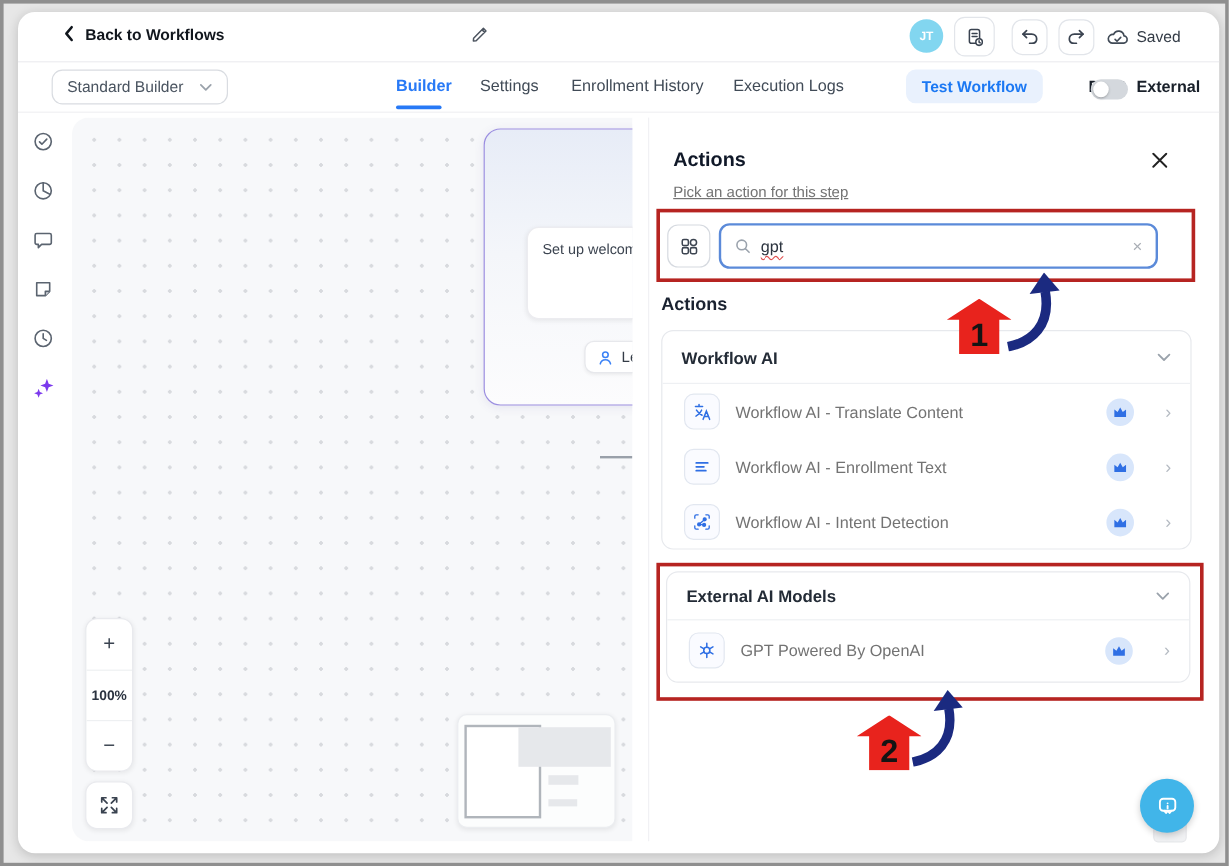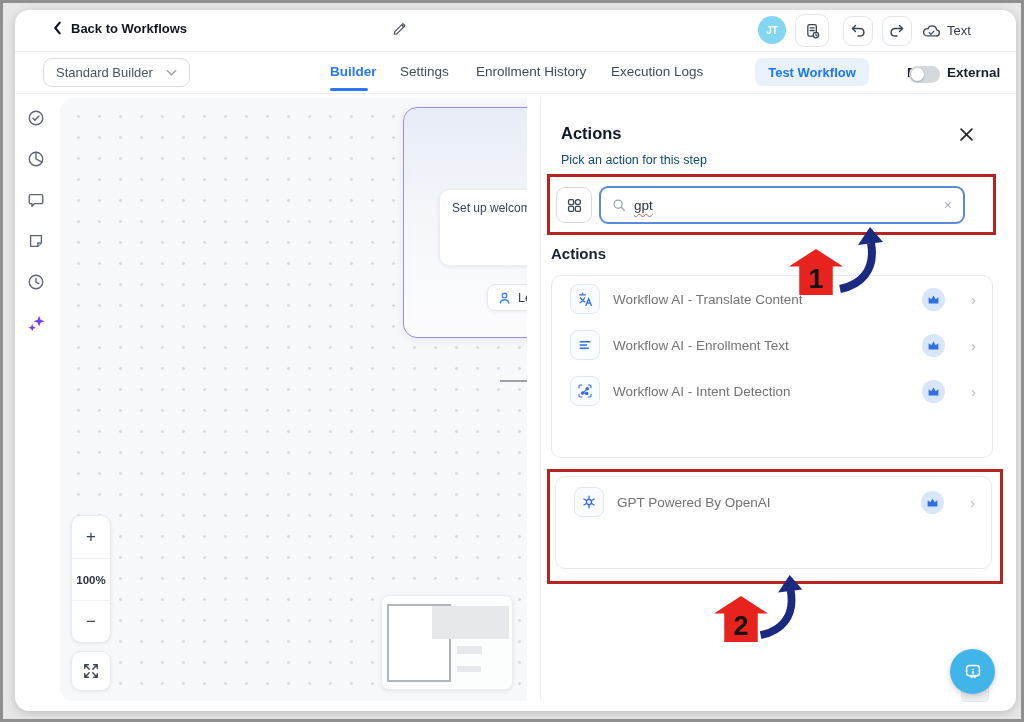--- a/index.html
+++ b/index.html
@@ -30,21 +30,21 @@
   .nodecard { background:#fff; border:1px solid #ececf0; border-radius:10px; box-shadow:0 1px 4px rgba(0,0,0,.07); padding:11px 12px; font-size:12px; color:#3c4450; }
   .chip { background:#fff; border:1px solid #e7e8ec; border-radius:8px; box-shadow:0 1px 3px rgba(0,0,0,.06); display:flex; align-items:center; gap:7px; padding:0 10px; font-size:12.5px; color:#343c47; }
   .zoomstack { background:#fff; border:1px solid #e9eaee; border-radius:10px; box-shadow:0 1px 4px rgba(0,0,0,.07); overflow:hidden; }
   .zoomcell { height:42px; display:flex; align-items:center; justify-content:center; font-size:17px; color:#3a4350; cursor:pointer; }
   .zoomcell + .zoomcell { border-top:1px solid #eef0f2; }
   .zoompct { font-size:11.5px; font-weight:600; color:#2b3340; }
   .minimap { background:#fcfdfd; border:1px solid #ebedf0; border-radius:8px; box-shadow:0 1px 4px rgba(0,0,0,.08); }
   
   .panel { left:537px; top:95px; width:465px; height:603px; background:#fff; border-left:1px solid #f1f1f4; }
   .ptitle { font-size:16.5px; font-weight:700; color:#101828; }
-  .psub { font-size:12.5px; color:#0c4a6e; }
+  .psub { font-size:12.5px; color:#737373;text-decoration:underline; }
   .anno { border:3px solid #b62421; }
   .searchfield { background:#fff; border:2px solid #5b8ad9; border-radius:9px; display:flex; align-items:center; padding:0 11px; gap:8px; }
   .query { font-size:13.5px; color:#2c343f; text-decoration:underline wavy #e05252 1px; text-underline-offset:3px; }
   .seclabel { font-size:15px; font-weight:700; color:#1a2230; }
   .group { background:#fff; border:1px solid #e7e9ed; border-radius:10px; overflow:hidden; }
   .ghead { display:flex; align-items:center; justify-content:space-between; padding:0 16px; font-size:14px; font-weight:700; color:#232b36; border-bottom:1px solid #eef0f3; }
   .grow { display:flex; align-items:center; padding:0 16px 0 18px; cursor:pointer; }
   .ibox { width:30px; height:30px; border:1px solid #e2e7f0; border-radius:8px; background:#fafbff; display:flex; align-items:center; justify-content:center; flex:none; }
   .ilabel { margin-left:13px; font-size:13.5px; color:#737373; }
   .crown { width:23px; height:23px; border-radius:50%; background:#d8e6fb; display:flex; align-items:center; justify-content:center; flex:none; }
@@ -103,21 +103,21 @@
         </g>
       </svg>
   </div>
   <div class="abs saved" style="left:919px;top:20px;">
     <svg width="19" height="15" viewBox="0 0 21 16">
         <g fill="none" stroke="#404a56" stroke-width="1.5" stroke-linecap="round" stroke-linejoin="round">
           <path d="M6,14 a4,4 0 1 1 .6,-7.9 a5,5 0 0 1 9.6,1.2 a3.2,3.2 0 0 1 -1,6.7 z"></path>
           <path d="M8,10.5 l1.8,1.8 l3.4,-3.6"></path>
         </g>
       </svg>
-    <span>Text</span>
+    <span>Saved</span>
   </div>
 
   <div class="abs" style="left:12px;top:49px;width:1001px;height:42px;border-bottom:1px solid #f0f0f3;"></div>
   <div class="abs select" style="left:40px;top:55px;width:147px;height:29px;">
     <span>Standard Builder</span>
     <svg width="11" height="8" viewBox="0 0 12 8">
         <polyline points="1.5,1.5 6,6 10.5,1.5" fill="none" stroke="#9aa2ab" stroke-width="1.6" stroke-linecap="round" stroke-linejoin="round"></polyline>
       </svg>
   </div>
   <div class="abs tab active" style="left:327px;top:61px;">Builder</div>
@@ -240,20 +240,26 @@
         </g>
       </svg>
     <span class="query">gpt</span>
     <span style="flex:1"></span>
     <span style="color:#a9aeb5;font-size:14px;cursor:pointer;line-height:1;">×</span>
   </div>
 
   <div class="abs seclabel" style="left:548px;top:242px;">Actions</div>
 
   <div class="abs group" style="left:548px;top:272px;width:442px;height:183px;">
+    <div class="ghead" style="height:44px;">
+      <span>Workflow AI</span>
+      <svg width="12" height="8" viewBox="0 0 12 8">
+          <polyline points="1.5,1.5 6,6 10.5,1.5" fill="none" stroke="#9aa2ab" stroke-width="1.5" stroke-linecap="round" stroke-linejoin="round"></polyline>
+        </svg>
+    </div>
     <div class="grow" style="height:46px;">
       <div class="ibox">
         <svg width="17" height="17" viewBox="0 0 20 20">
             <g stroke="#2f6fe4" stroke-width="1.5" fill="none" stroke-linecap="round">
               <path d="M3,4.5 h7 M6.5,2.5 v2 M4,8 c1.5,2.5 3.5,4 5.5,5 M9,8 c-1,2.5 -3,4.5 -5.5,5.8"></path>
               <path d="M10.5,17 l3.2,-8 l3.2,8 M11.7,14.3 h4"></path>
             </g>
           </svg>
       </div>
       <span class="ilabel">Workflow AI - Translate Content</span>
@@ -301,20 +307,26 @@
             <path d="M2.5,14 V4.5 l4.2,3.3 L10,2 l3.3,5.8 L17.5,4.5 V14 Z" fill="#2f6fe4"></path>
           </svg>
         </span>
       <span class="chev">›</span>
     </div>
   </div>
 
   <div class="abs anno" style="left:544px;top:466px;width:456px;height:115px;"></div>
 
   <div class="abs group" style="left:552px;top:473px;width:437px;height:93px;">
+    <div class="ghead" style="height:40px;">
+      <span>External AI Models</span>
+      <svg width="12" height="8" viewBox="0 0 12 8">
+          <polyline points="1.5,1.5 6,6 10.5,1.5" fill="none" stroke="#9aa2ab" stroke-width="1.5" stroke-linecap="round" stroke-linejoin="round"></polyline>
+        </svg>
+    </div>
     <div class="grow" style="height:50px;">
       <div class="ibox">
         <svg width="16" height="16" viewBox="0 0 20 20">
             <g stroke="#2f6fe4" stroke-width="1.6" fill="none" stroke-linecap="round">
               <circle cx="10" cy="10" r="3.2"></circle>
               <path d="M10,6.8 V2.6 M12.8,8.4 l3.6,-2.1 M12.8,11.6 l3.6,2.1 M10,13.2 v4.2 M7.2,11.6 l-3.6,2.1 M7.2,8.4 L3.6,6.3"></path>
             </g>
           </svg>
       </div>
       <span class="ilabel">GPT Powered By OpenAI</span>

